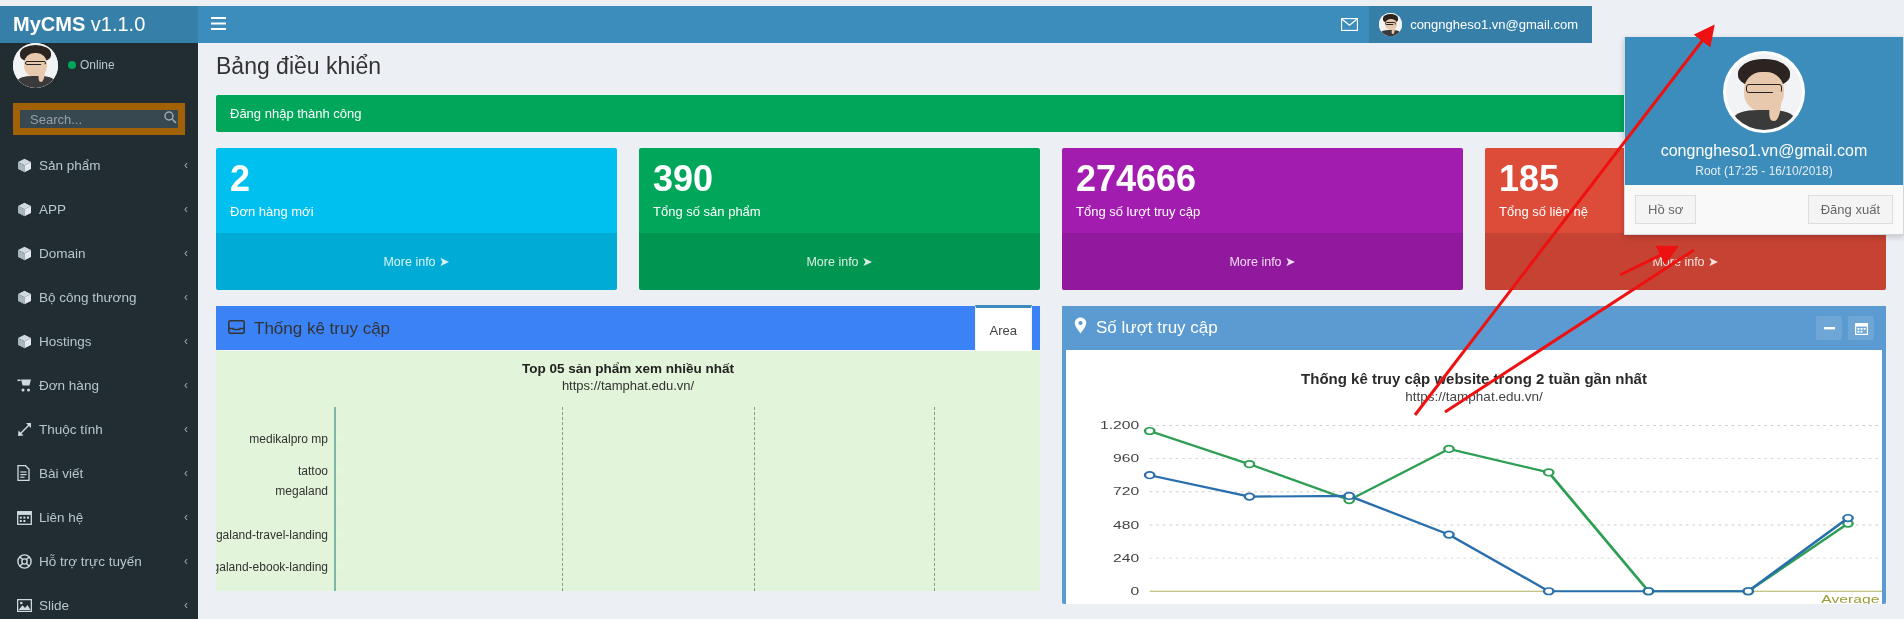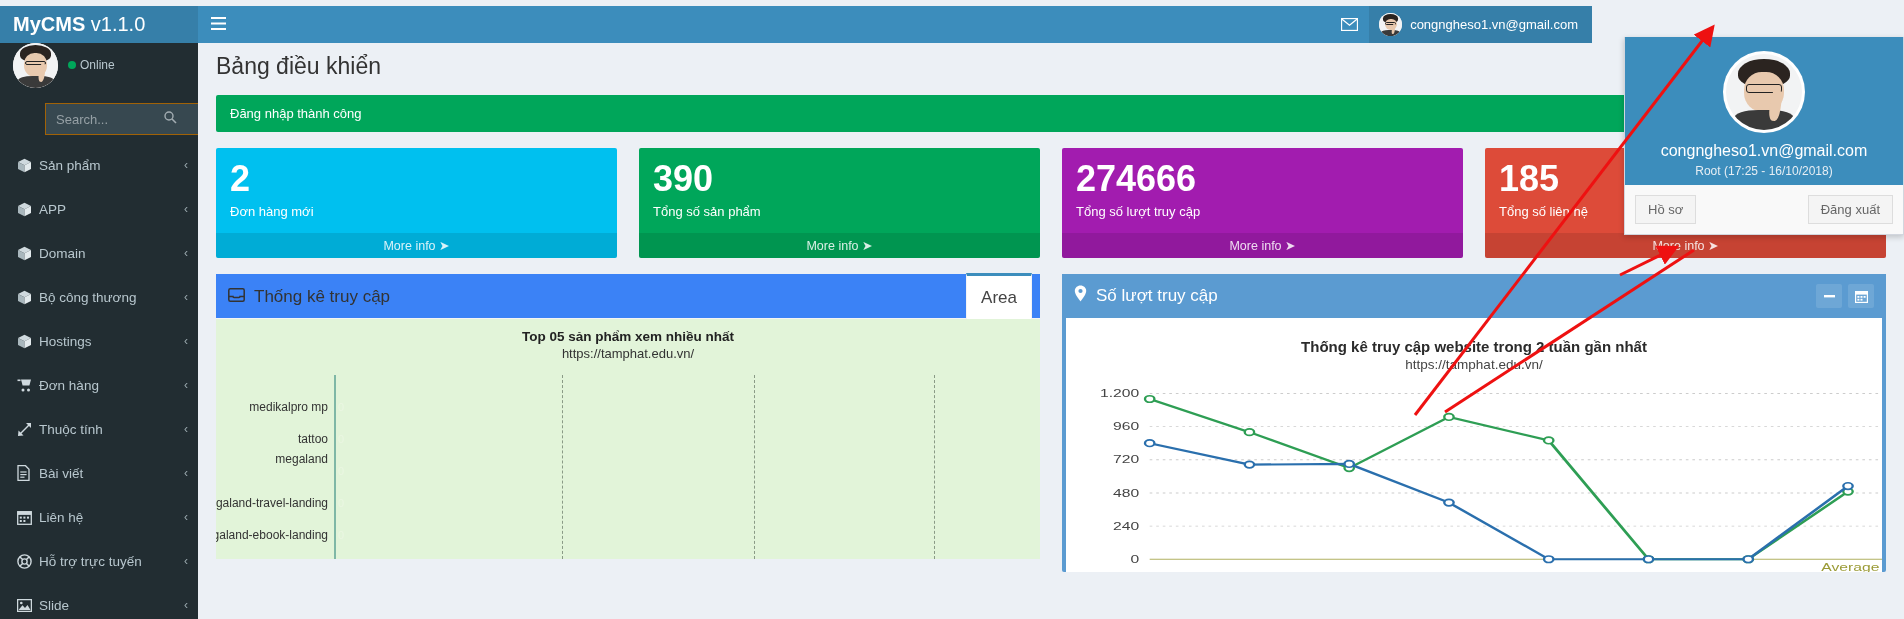--- a/index.html
+++ b/index.html
@@ -86,24 +86,23 @@
     position: absolute; left: 0; top: 37px; width: 198px; bottom: 0;
     background: #222d32; overflow: hidden; z-index: 30;
   }
   .user-panel { padding: 13px 10px 13px 13px; display: flex; align-items: center; gap: 10px; height: 56px; }
   .user-panel .av { width: 45px; height: 45px; border-radius: 50%; background:#fff; overflow:hidden; position: relative; flex:0 0 auto;}
   .status-line { display: flex; align-items: center; gap: 4px; color: #b8c7ce; font-size: 12px; }
   .dot-online { width: 8px; height: 8px; border-radius: 50%; background: #00a65a; display: inline-block; }
 
   .search-wrap { margin: 10px 13px 0; position: relative; height: 32px; }
   .search-input {
-    width: 100%; height: 32px; background: #374850; border: 1px solid #a16207;
+    width: 100%; height: 32px; background: #374850; border: 7px solid #a16207;
     color: #a9b4b9; font-size: 13px; padding: 0 30px 0 10px; outline: none;
     font-family: "Liberation Sans", sans-serif;
-    margin-left: 32px;
   }
   .search-input::placeholder { color: #96a0a5; }
   .search-btn {
     position: absolute; right: 0; top: 0; width: 30px; height: 32px;
     background: transparent; border: 0; color: #999da1; cursor: pointer;
   }
 
   .menu { margin-top: 8px; list-style: none; }
   .menu li {
     display: flex; align-items: center; height: 44px;
@@ -128,21 +127,21 @@
   }
 
   .row-boxes { display: flex; gap: 22px; padding: 16px 18px 0; }
   .small-box {
     flex: 1 1 0; border-radius: 2px; color: #fff; position: relative; overflow: hidden;
   }
   .small-box .inner { padding: 10px 14px 6px; }
   .small-box h3 { font-size: 36px; font-weight: bold; line-height: 42px; white-space: nowrap; }
   .small-box p { font-size: 13px; padding-top: 4px; padding-bottom: 8px; }
   .small-box .sb-footer {
-    display: block; text-align: center; padding: 5px 0; font-size: 12.5px;
+    display: block; text-align: center; padding: 21px 0; font-size: 12.5px;
     color: rgba(255,255,255,.85); background: rgba(0,0,0,.10); cursor: pointer;
   }
 
   .row-panels { display: flex; gap: 22px; padding: 16px 18px 0; }
   .col-half { flex: 1 1 0; min-width: 0; }
 
   .box { background: #fff; border-top: 3px solid #d2d6de; border-radius: 2px; position: relative; }
   .box-header {
     display: flex; align-items: center; padding: 10px 12px; min-height: 44px;
   }
@@ -153,21 +152,21 @@
     border-bottom: 1px solid #f4f4f4; padding: 0 8px 0 12px; height: 45px;
     position: relative;
   }
   .tabs-left-title {
     position: absolute; left: 12px; top: 0; height: 45px;
     display: flex; align-items: center; gap: 9px;
     font-size: 17px; color: #333;
   }
   .tab-item {
     padding: 0 14px; height: 48px; display: flex; align-items: center;
-    font-size: 17px; color: #444; border-top: 3px solid #3c8dbc;
+    font-size: 13px; color: #444; border-top: 3px solid #3c8dbc;
     background: #fff; margin-bottom: -1px; cursor: pointer;
     border-left: 1px solid #f4f4f4; border-right: 1px solid #f4f4f4;
   }
 
   
   .box-solid-primary > .box-header { background: #5b9bd1; color: #fff; border-radius: 0; }
   .box-solid-primary > .box-header .box-title { color: #fff; }
   .box-solid-primary { border-top: 0; background: #5b9bd1; padding: 0; }
   .box-tools { margin-left: auto; display: flex; gap: 6px; }
   .btn-box-tool {

